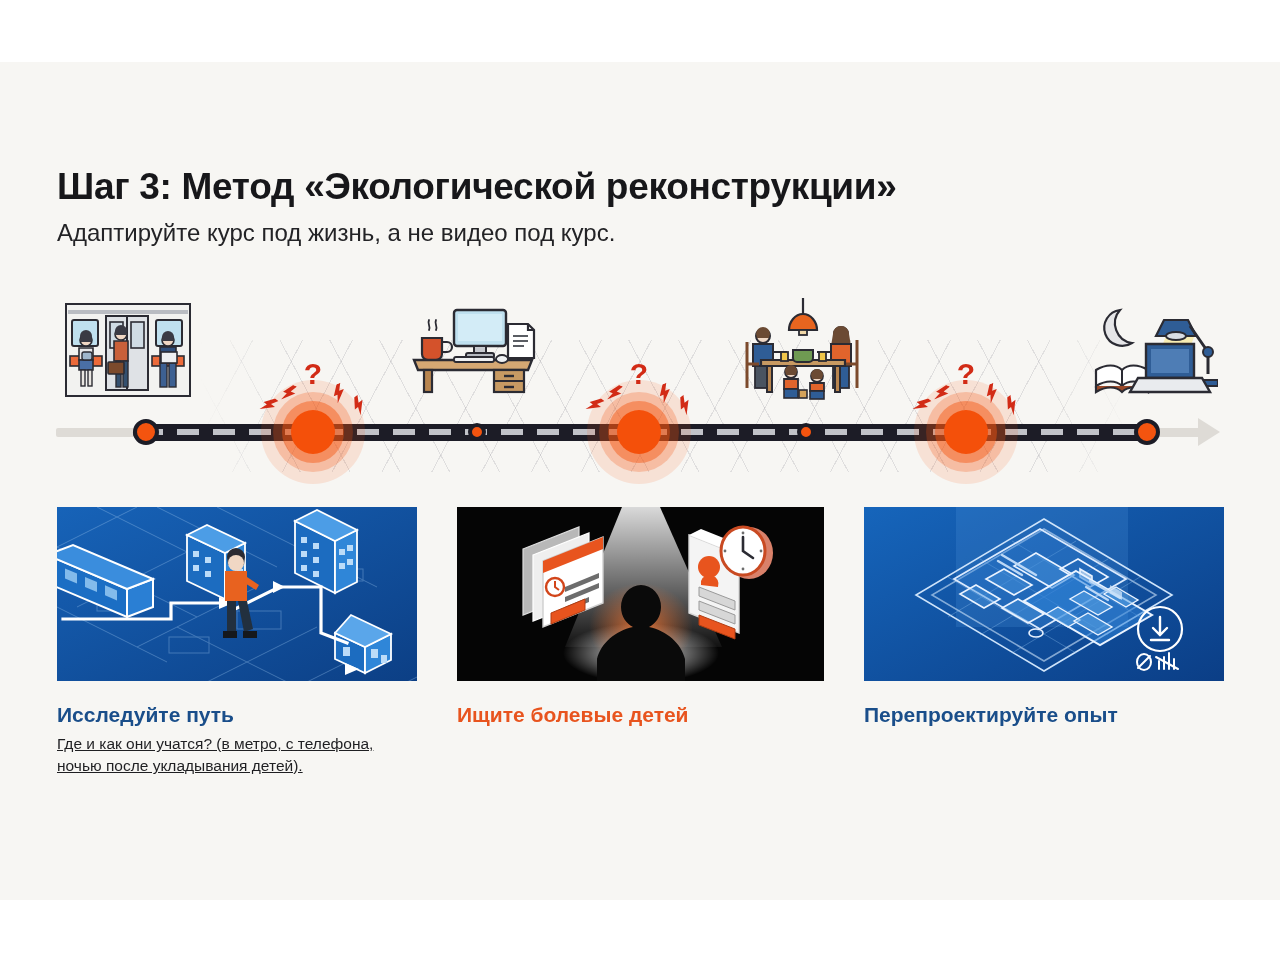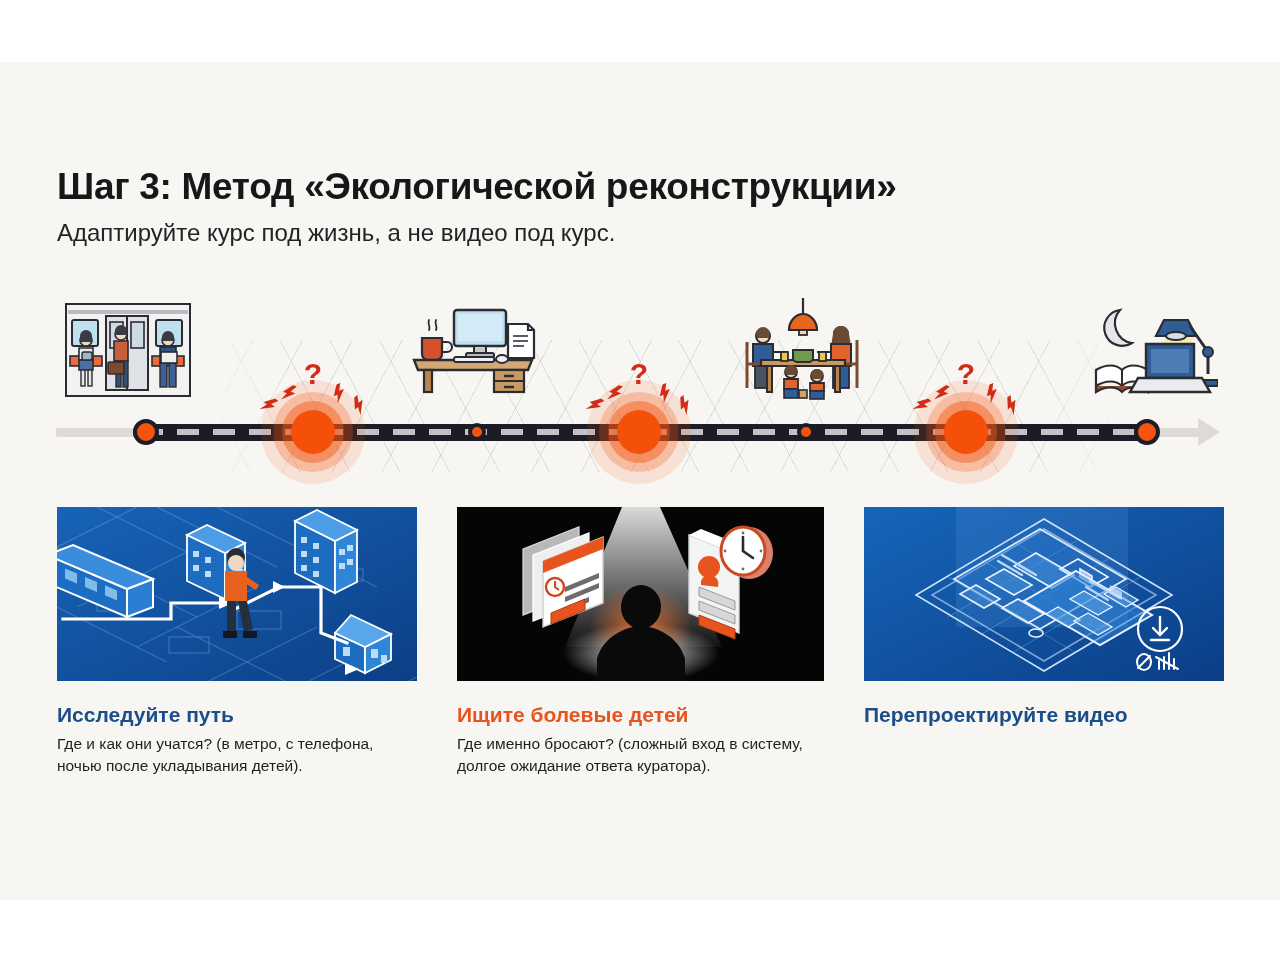--- a/index.html
+++ b/index.html
@@ -101,21 +101,21 @@
     width:100%;height:174px;overflow:hidden;position:relative;
     background:#0b2f6b;
   }
   .card-img svg{display:block;width:100%;height:100%;}
   .card-head{
     margin:22px 0 6px 0;font-size:21px;font-weight:bold;line-height:1.15;
   }
   .card.c1 .card-head,.card.c3 .card-head{color:#1a4e8a;}
   .card.c2 .card-head{color:#e8541e;}
   .card-body{
-    font-size:15.5px;color:#1f1f22;line-height:1.42;margin:0;
+    font-size:15.5px;color:#1f1f22;line-height:1.42;margin:0;text-decoration:underline;
   }
 </style>
 </head>
 <body>
 
 <div class="slide">
 
   <div class="band-top"></div>
   <div class="band-bottom"></div>
 
@@ -518,21 +518,20 @@
             <g fill="#6d6d6d">
               <circle cx="286" cy="26" r="1.4"></circle>
                 <circle cx="286" cy="62" r="1.4"></circle>
               <circle cx="268" cy="44" r="1.4"></circle>
                 <circle cx="304" cy="44" r="1.4"></circle>
             </g>
           </g>
         </svg>
       </div>
       <h3 class="card-head">Ищите болевые детей</h3>
-      <p class="card-body">Где именно бросают? (сложный вход в систему, долгое ожидание ответа куратора).</p>
     </div>
 
     <div class="card c3">
       <div class="card-img">
         <svg viewBox="0 0 360 174" preserveAspectRatio="none">
           <defs>
             <linearGradient id="g3" x1="0" y1="0" x2="1" y2="1">
               <stop offset="0" stop-color="#1665bb"></stop>
               <stop offset="1" stop-color="#0b3e86"></stop>
             </linearGradient>
@@ -585,16 +584,16 @@
           <path d="M296 110v18M289 121l7 7 7-7M287 133h18" stroke="#ffffff" stroke-width="2.4" fill="none" stroke-linecap="round"></path>
 
           <g stroke="#ffffff" stroke-width="2" fill="none" stroke-linecap="round">
             <ellipse cx="280" cy="155" rx="7" ry="8"></ellipse>
             <path d="M274 161l12-12"></path>
             <path d="M300 162v-12M305 162v-16M310 162v-10M295 162v-8"></path>
             <path d="M292 150l22 12"></path>
           </g>
         </svg>
       </div>
-      <h3 class="card-head">Перепроектируйте видео</h3>
+      <h3 class="card-head">Перепроектируйте опыт</h3>
     </div>
   </div>
 </div>
 
 </body></html>

